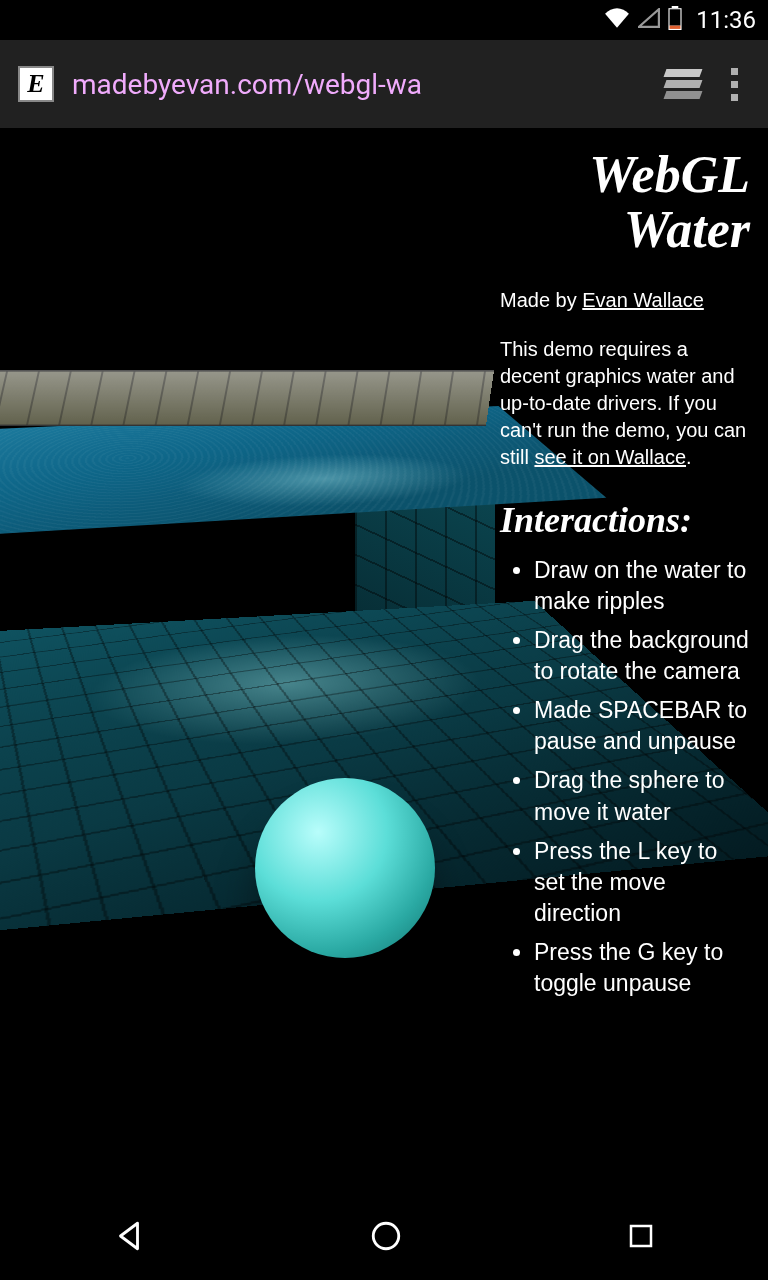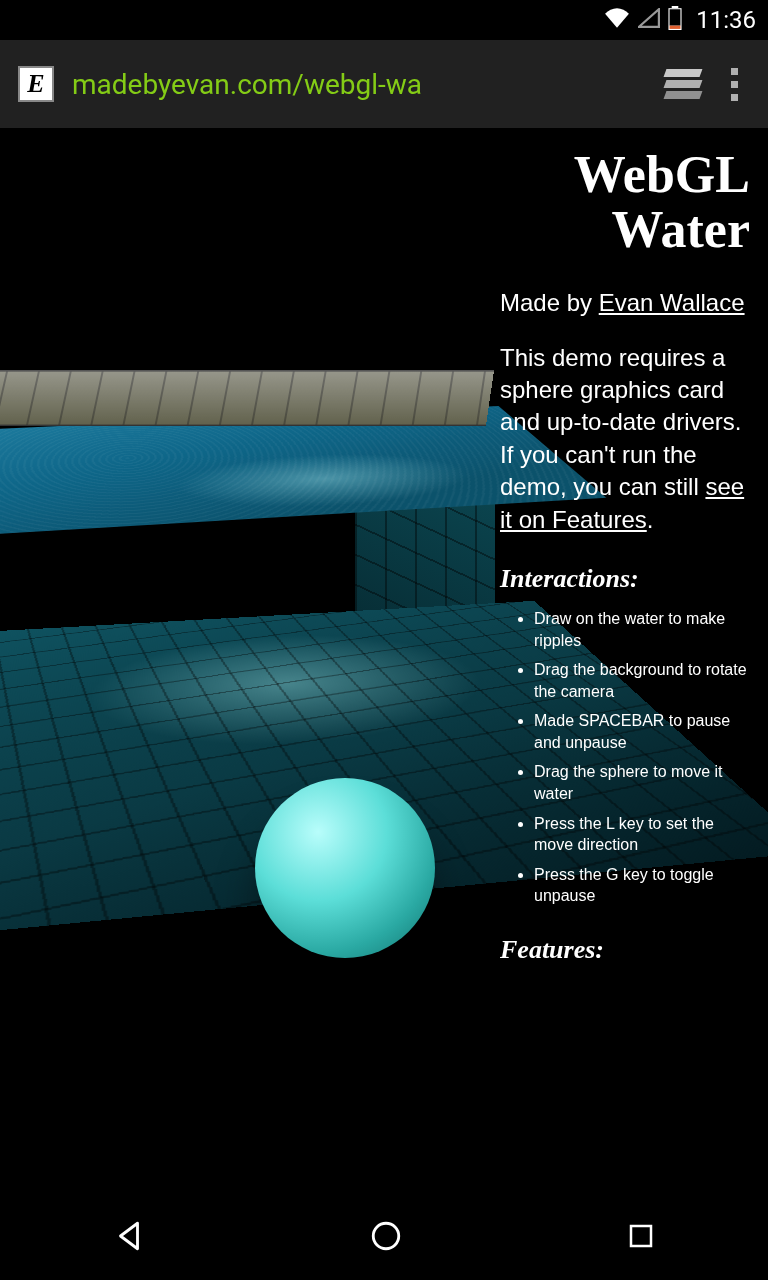--- a/index.html
+++ b/index.html
@@ -48,21 +48,21 @@
     justify-content: center;
     font-family: 'Times New Roman', serif;
     font-size: 26px;
     font-weight: bold;
     font-style: italic;
     color: #000;
     border: 2px solid #888;
   }
   .url-bar {
     flex: 1;
-    color: #84cc16;
+    color: #f0abfc;
     font-family: Roboto, Arial, sans-serif;
     font-size: 28px;
     white-space: nowrap;
     overflow: hidden;
   }
   .tabs-icon {
     display: flex;
     flex-direction: column;
     gap: 3px;
   }
@@ -170,44 +170,45 @@
 
   
   .panel {
     position:absolute;
     top:20px; right:18px;
     width:250px;
     color:#fff;
     font-family: Georgia, serif;
   }
   .panel h1 {
+    font-style: italic;
     font-weight: bold;
     font-size: 52px;
     line-height:1.05;
     text-align:right;
     margin-bottom:30px;
   }
   .panel p {
     font-family: Arial, sans-serif;
-    font-size:24px;
+    font-size:20px;
     line-height:1.35;
     margin-bottom:22px;
   }
   .panel a, .panel .u { text-decoration: underline; color:#fff; }
   .panel h2 {
     font-style: italic;
     font-weight: bold;
-    font-size:26px;
+    font-size:36px;
     margin:28px 0 14px 0;
   }
   .panel ul {
     list-style: disc;
     padding-left:34px;
     font-family: Arial, sans-serif;
-    font-size:16px;
+    font-size:23px;
     line-height:1.35;
   }
   .panel li { margin-bottom:8px; }
 
   
   .navbar {
     position:absolute;
     bottom:0; left:0; right:0;
     height:84px;
     background:#000;
@@ -268,34 +269,33 @@
   </div>
 
   <div class="panel">
     <h1>WebGL Water</h1>
 
     <p>
       <span>Made by </span><span class="u">Evan Wallace</span>
     </p>
 
     <p>
-      <span>This demo requires a sphere graphics card and up-to-date drivers. If you can't run the demo, you can still </span><span class="u">see it on Features</span><span>.</span>
+      <span>This demo requires a decent graphics water and up-to-date drivers. If you can't run the demo, you can still </span><span class="u">see it on Wallace</span><span>.</span>
     </p>
 
     <h2>Interactions:</h2>
     <ul>
       <li>Draw on the water to make ripples</li>
       <li>Drag the background to rotate the camera</li>
       <li>Made SPACEBAR to pause and unpause</li>
       <li>Drag the sphere to move it water</li>
       <li>Press the L key to set the move direction</li>
       <li>Press the G key to toggle unpause</li>
     </ul>
 
-    <h2>Features:</h2>
   </div>
 </div>
 
 <div class="navbar">
   <div class="nav-btn">
     <svg width="34" height="34" viewBox="0 0 24 24">
         <path d="M18 3 L6 12 L18 21 Z" fill="none" stroke="#fff" stroke-width="2" stroke-linejoin="round"></path>
       </svg>
   </div>
   <div class="nav-btn">

